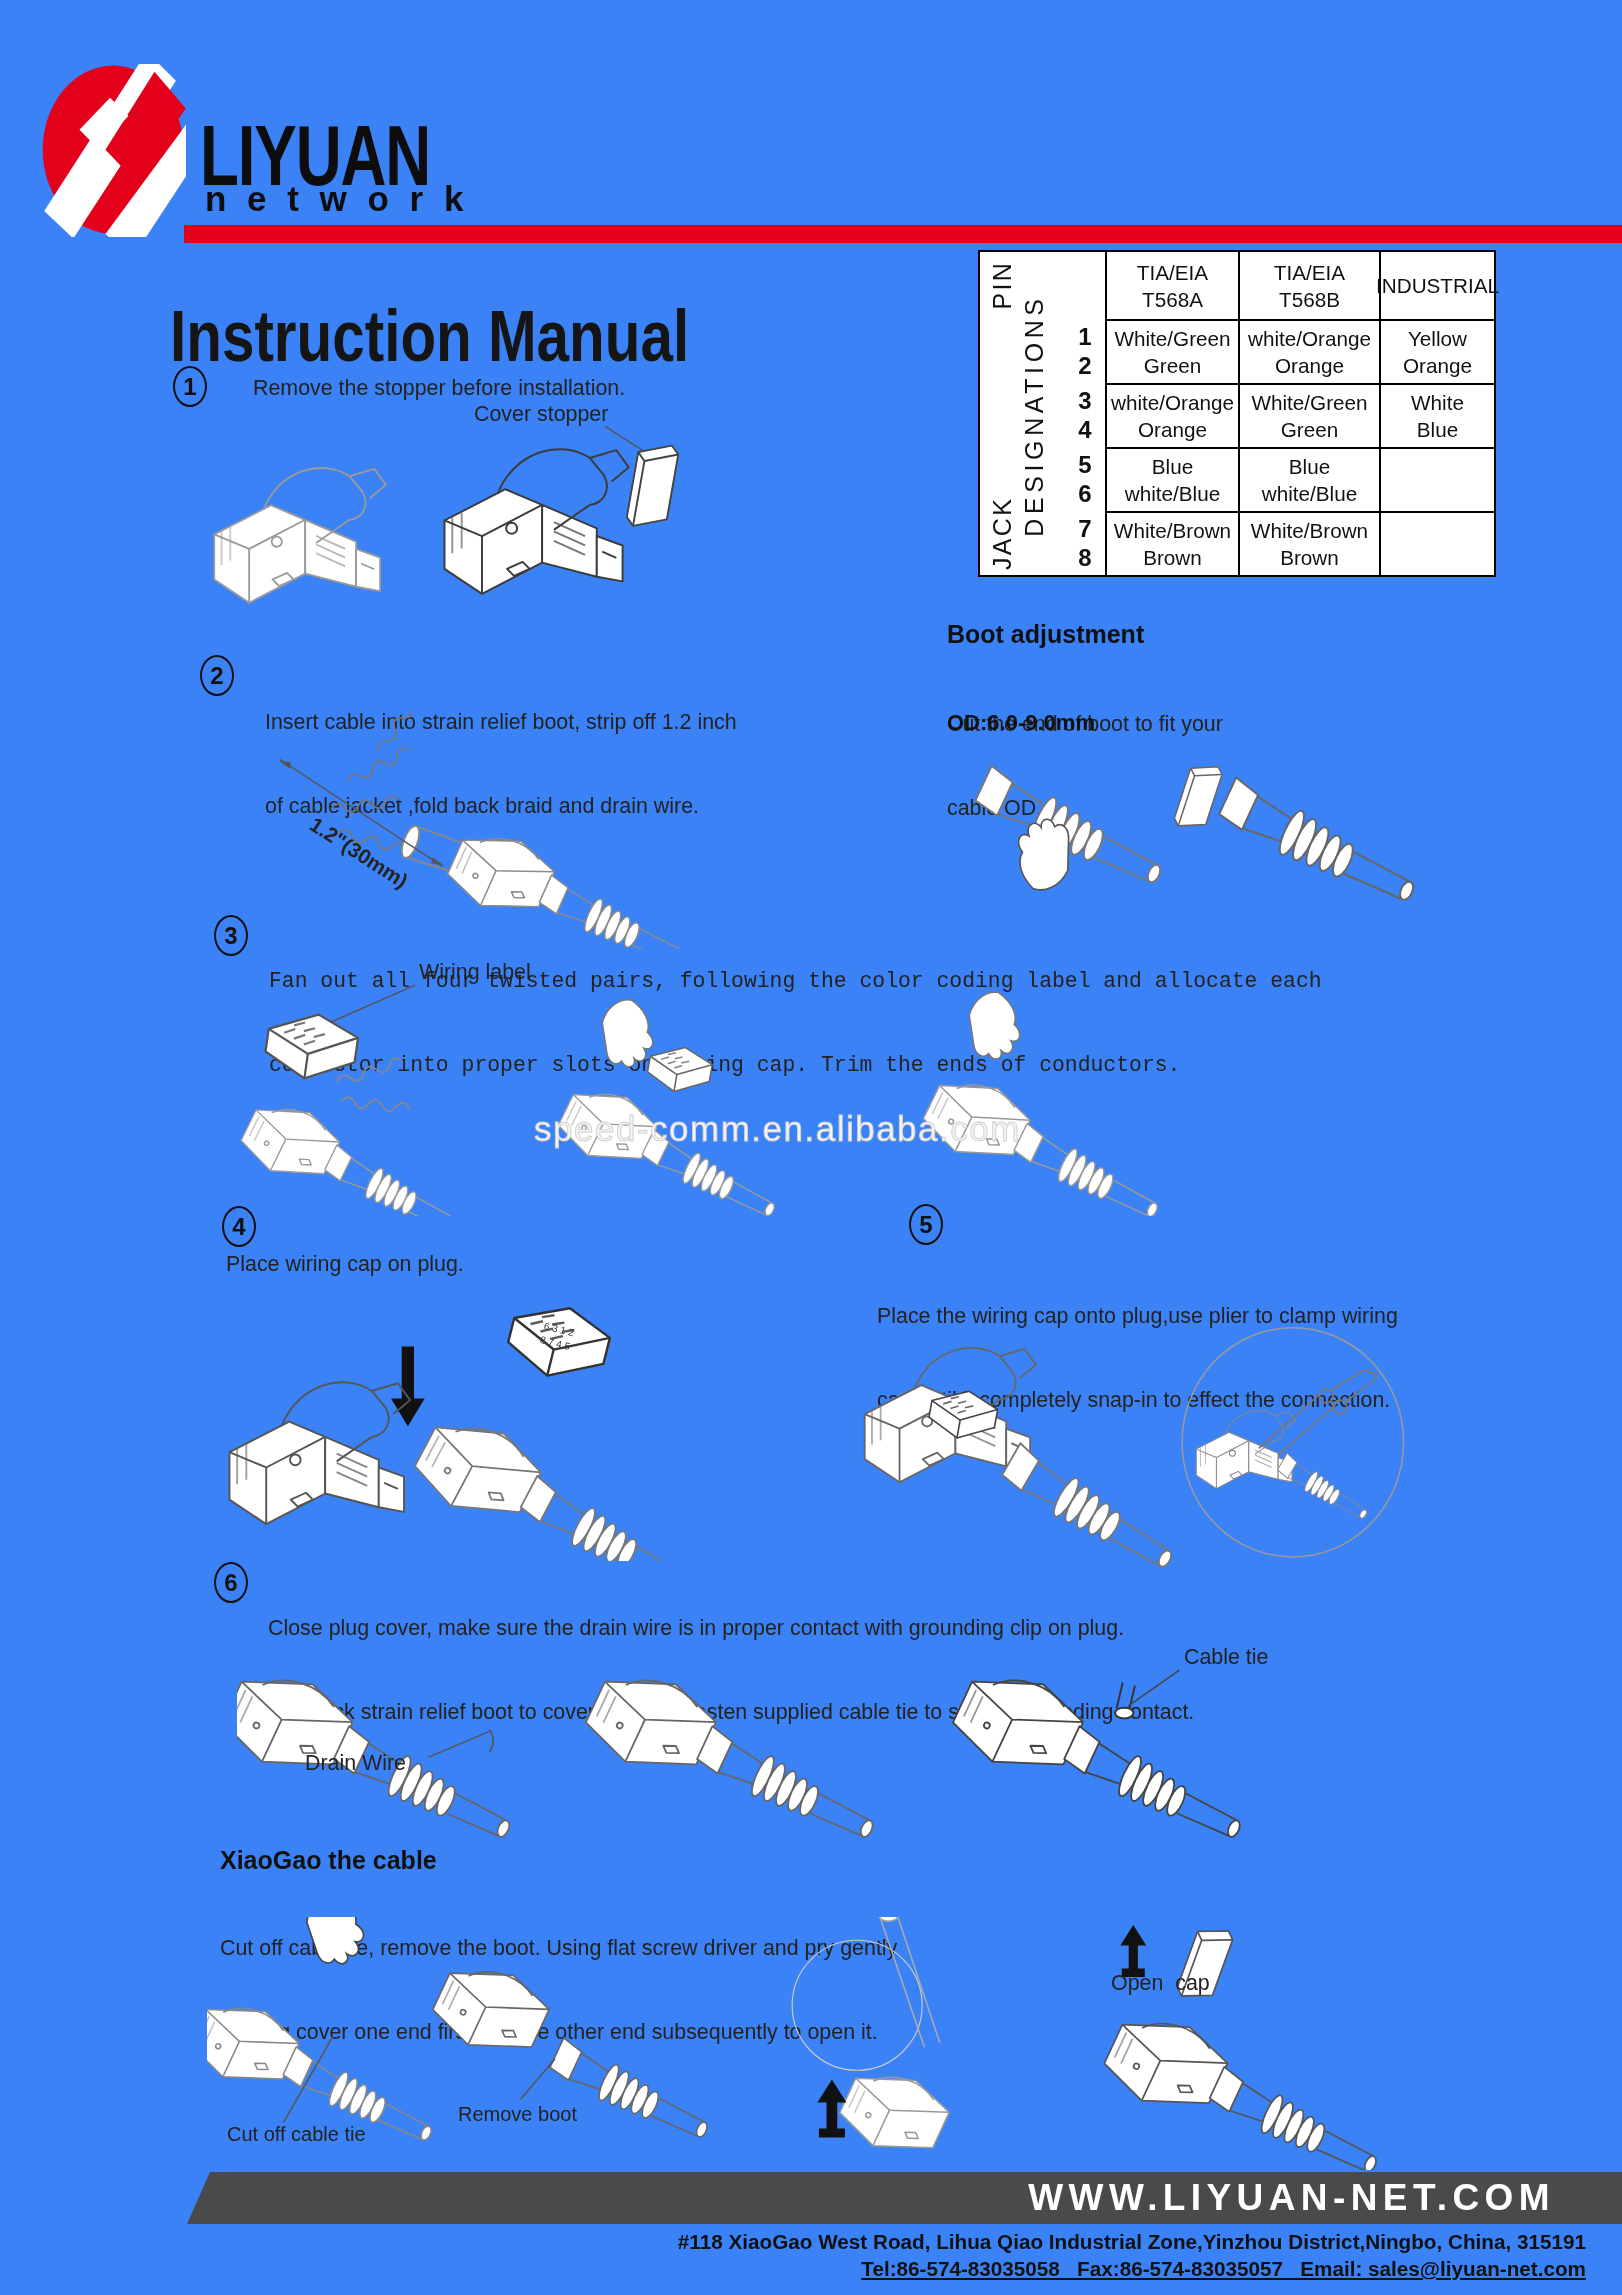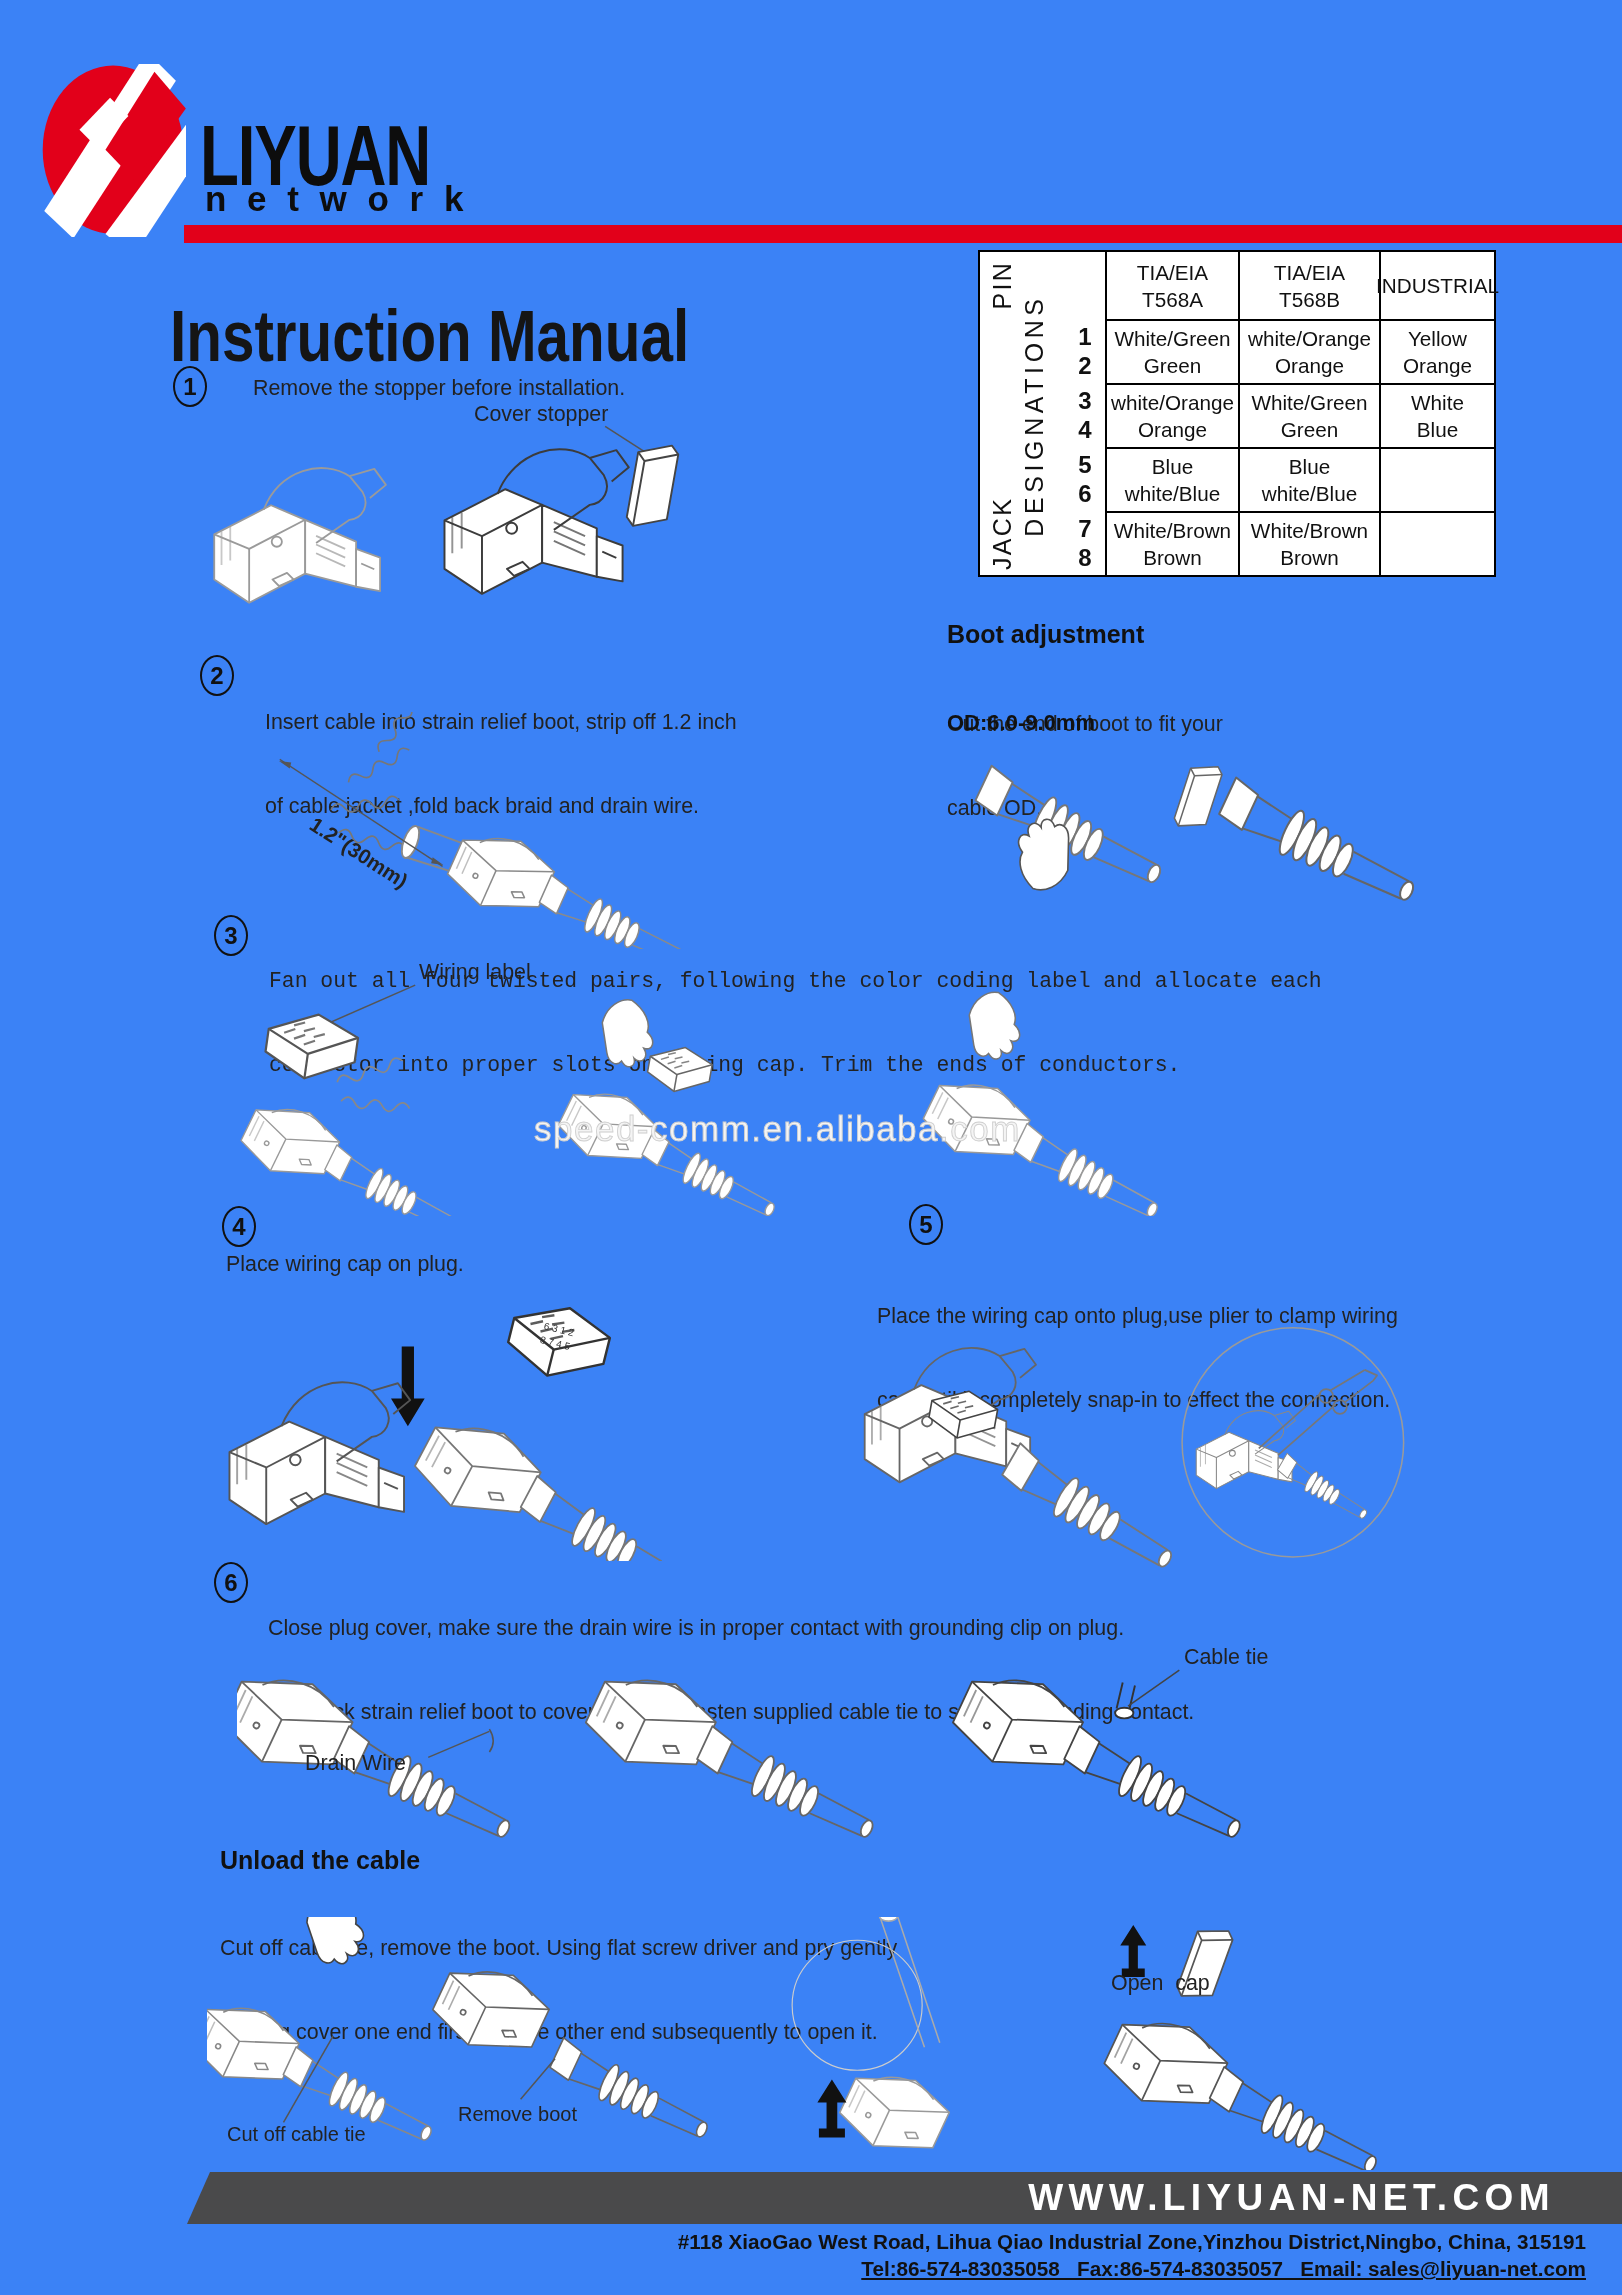--- a/index.html
+++ b/index.html
@@ -364,21 +364,21 @@
     <use href="#g-conn" style="color:#444" transform="translate(975,35) rotate(25) scale(0.95)"></use>
     <g stroke="#333" fill="#fff" stroke-width="2.5">
       <path d="M1150,118 l8,-34 M1166,122 l8,-34" fill="none"></path>
       <ellipse cx="1160" cy="124" rx="12" ry="7"></ellipse>
     </g>
     <line x1="1232" y1="68" x2="1165" y2="115" stroke="#444" stroke-width="2"></line>
   </svg>
   <div class="abs diagram-label" style="left:305px; top:1751px;">Drain Wire</div>
   <div class="abs diagram-label" style="left:1184px; top:1645px;">Cable tie</div>
 
-  <div class="abs sec-heading" style="left:220px; top:1846px;">Unload the cable</div>
+  <div class="abs sec-heading" style="left:220px; top:1846px;">XiaoGao the cable</div>
   <div class="abs step-text" style="left:220px; top:1878px;">
     <div>Cut off cable tie, remove the boot. Using flat screw driver and pry gently</div>
     <div>on plug cover one end first and the other end subsequently to open it.</div>
   </div>
   <svg class="abs" style="left:207px; top:1917px;" width="1285" height="253" viewBox="0 0 1680 330">
 
     <use href="#g-conn" style="color:#888" transform="translate(10,80) rotate(25) scale(0.8)"></use>
     <use href="#g-hand" style="color:#444" transform="translate(230,30) rotate(140) scale(0.85)"></use>
     <line x1="100" y1="268" x2="165" y2="155" stroke="#555" stroke-width="2"></line>
 

